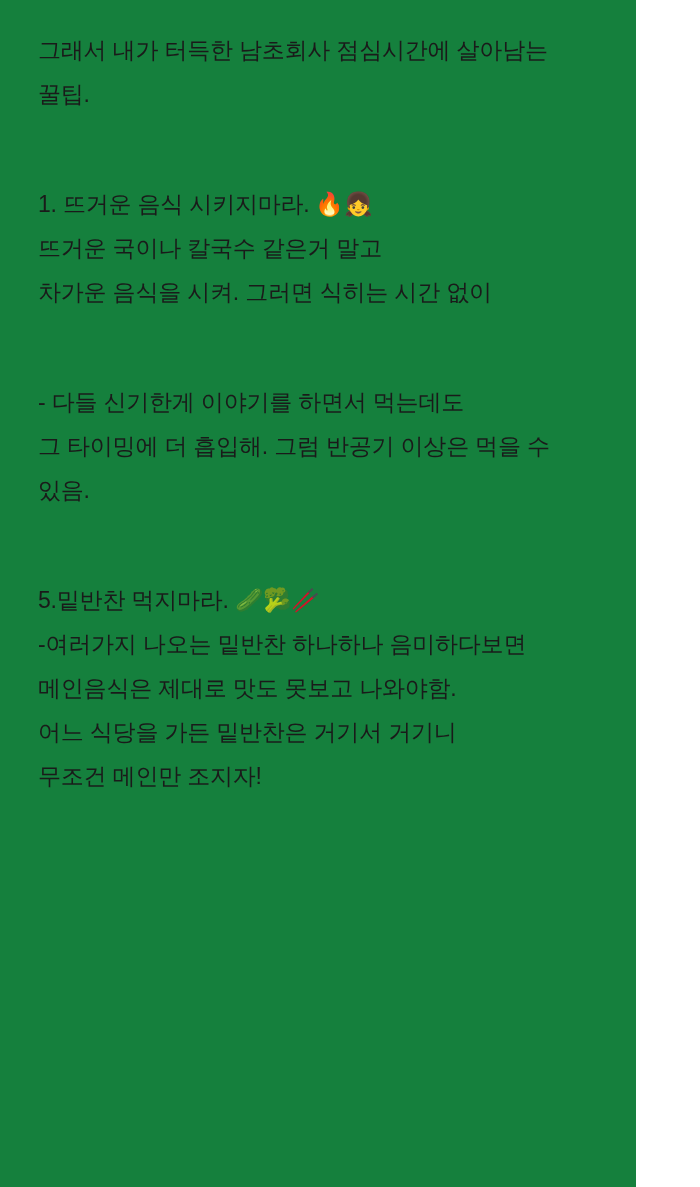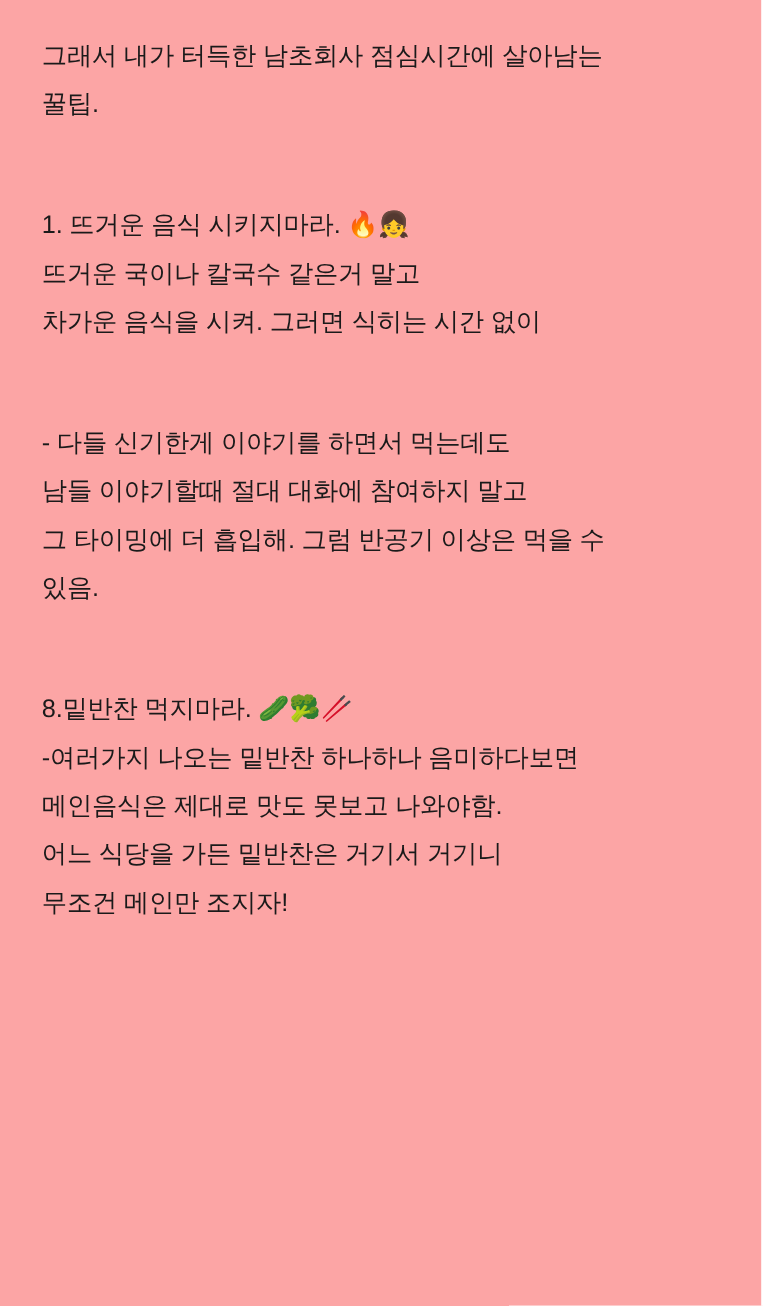--- a/index.html
+++ b/index.html
@@ -7,25 +7,25 @@
     padding: 0;
     background: #ffffff;
   }
   body {
     width: 700px;
     min-height: 1187px;
     font-family: "Liberation Sans", "DejaVu Sans", sans-serif;
     color: #1a1a1a;
   }
   .page {
-    width: 692px;
+    width: 636px;
     min-height: 1187px;
     box-sizing: border-box;
     padding: 28px 38px 30px 38px;
-    background: #fca5a5;
+    background: #15803d;
   }
   .block {
     margin: 0 0 0 0;
   }
   .line {
     font-size: 23px;
     line-height: 44px;
     letter-spacing: -0.2px;
     white-space: pre-wrap;
     word-break: keep-all;
@@ -54,29 +54,28 @@
     <div class="line">1. 뜨거운 음식 시키지마라. 🔥👧</div>
     <div class="line">뜨거운 국이나 칼국수 같은거 말고</div>
     <div class="line">차가운 음식을 시켜. 그러면 식히는 시간 없이</div>
   </div>
 
   <div class="spacer"></div>
   <div class="spacer-small"></div>
 
   <div class="block">
     <div class="line">- 다들 신기한게 이야기를 하면서 먹는데도</div>
-    <div class="line">남들 이야기할때 절대 대화에 참여하지 말고</div>
     <div class="line">그 타이밍에 더 흡입해. 그럼 반공기 이상은 먹을 수</div>
     <div class="line">있음.</div>
   </div>
 
   <div class="spacer"></div>
   <div class="spacer-small"></div>
 
   <div class="block">
-    <div class="line">8.밑반찬 먹지마라. 🥒🥦🥢</div>
+    <div class="line">5.밑반찬 먹지마라. 🥒🥦🥢</div>
     <div class="line">-여러가지 나오는 밑반찬 하나하나 음미하다보면</div>
     <div class="line">메인음식은 제대로 맛도 못보고 나와야함.</div>
     <div class="line">어느 식당을 가든 밑반찬은 거기서 거기니</div>
     <div class="line">무조건 메인만 조지자!</div>
   </div>
 
 </div>
 
 </body></html>

